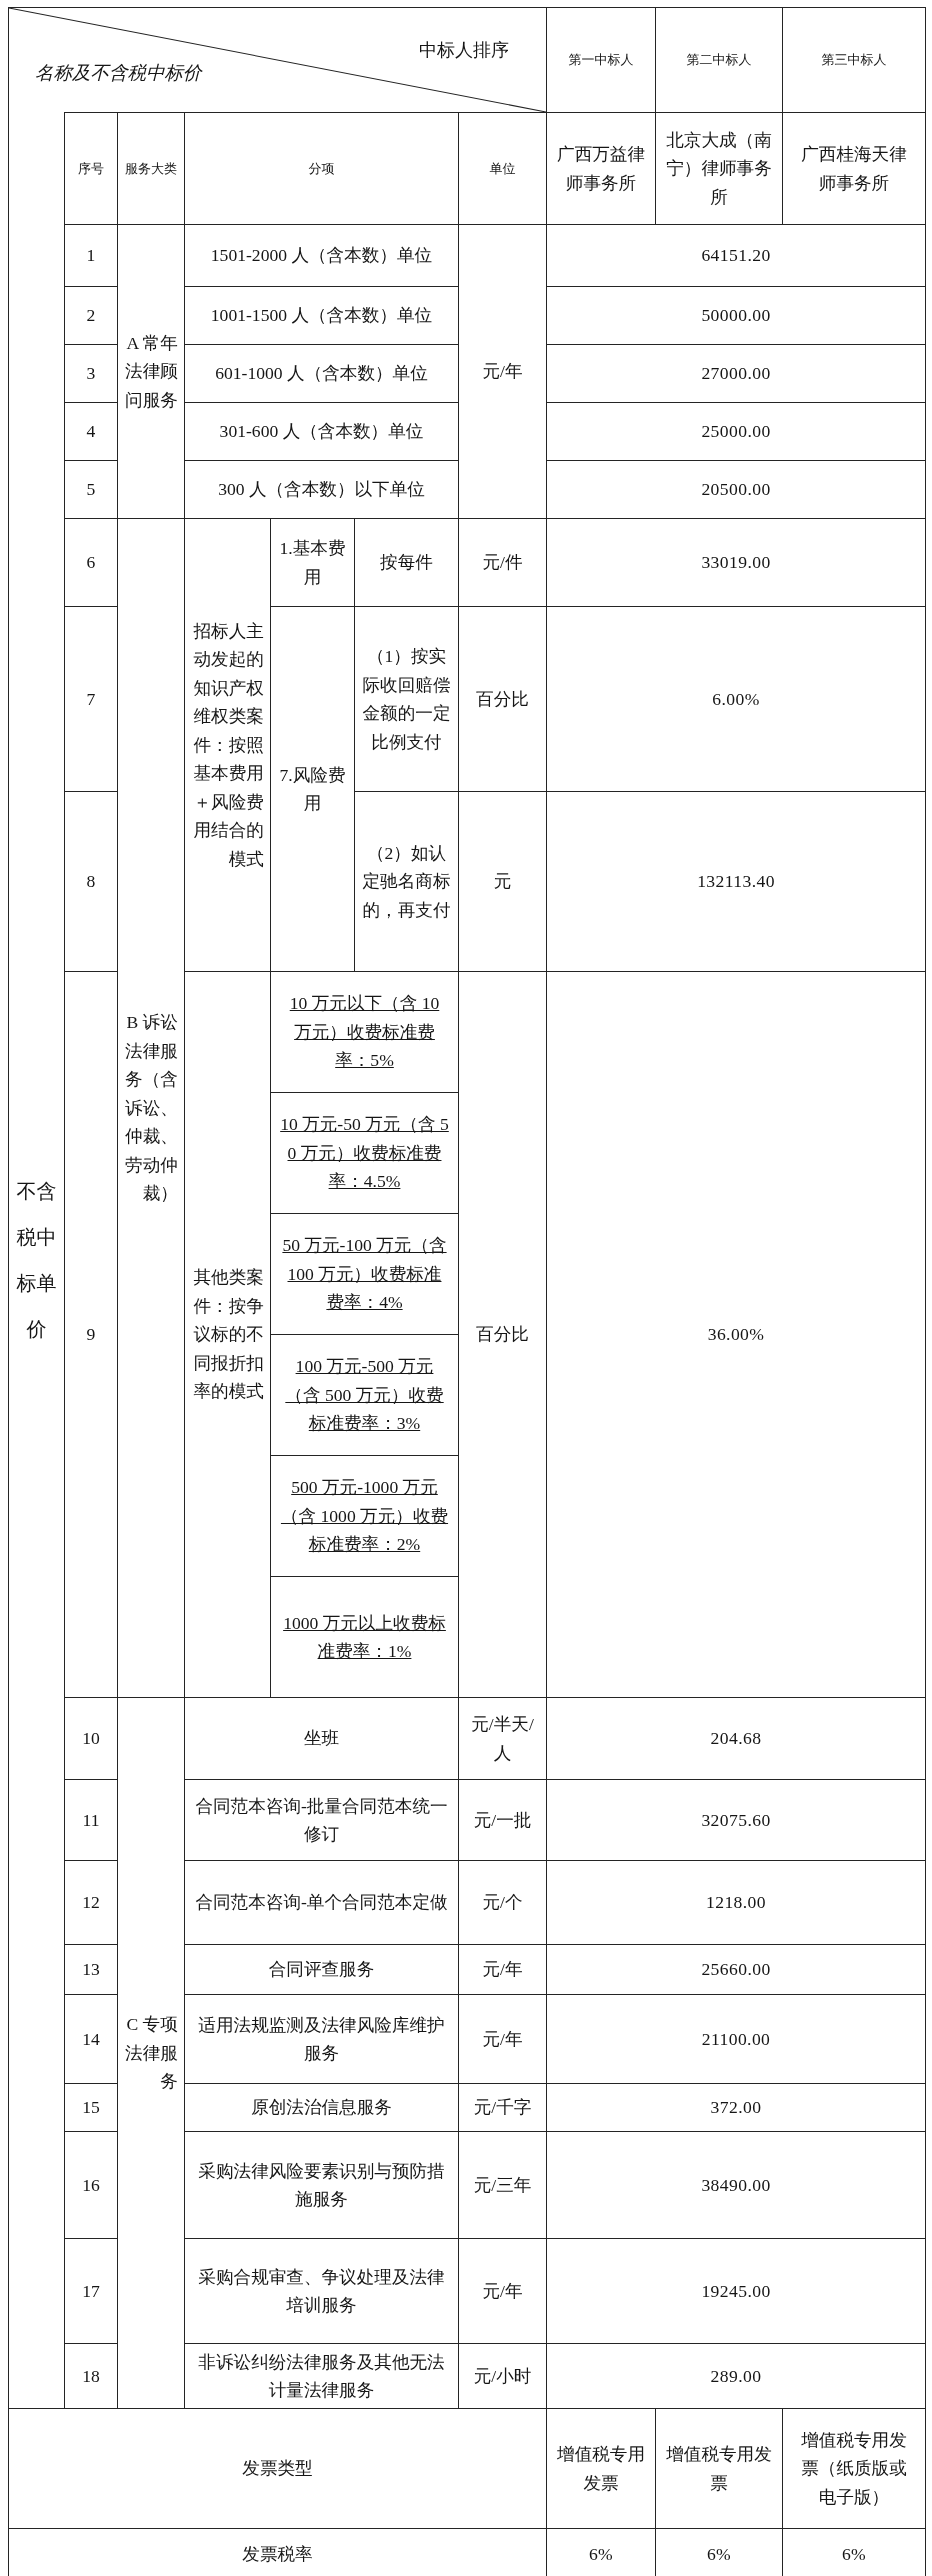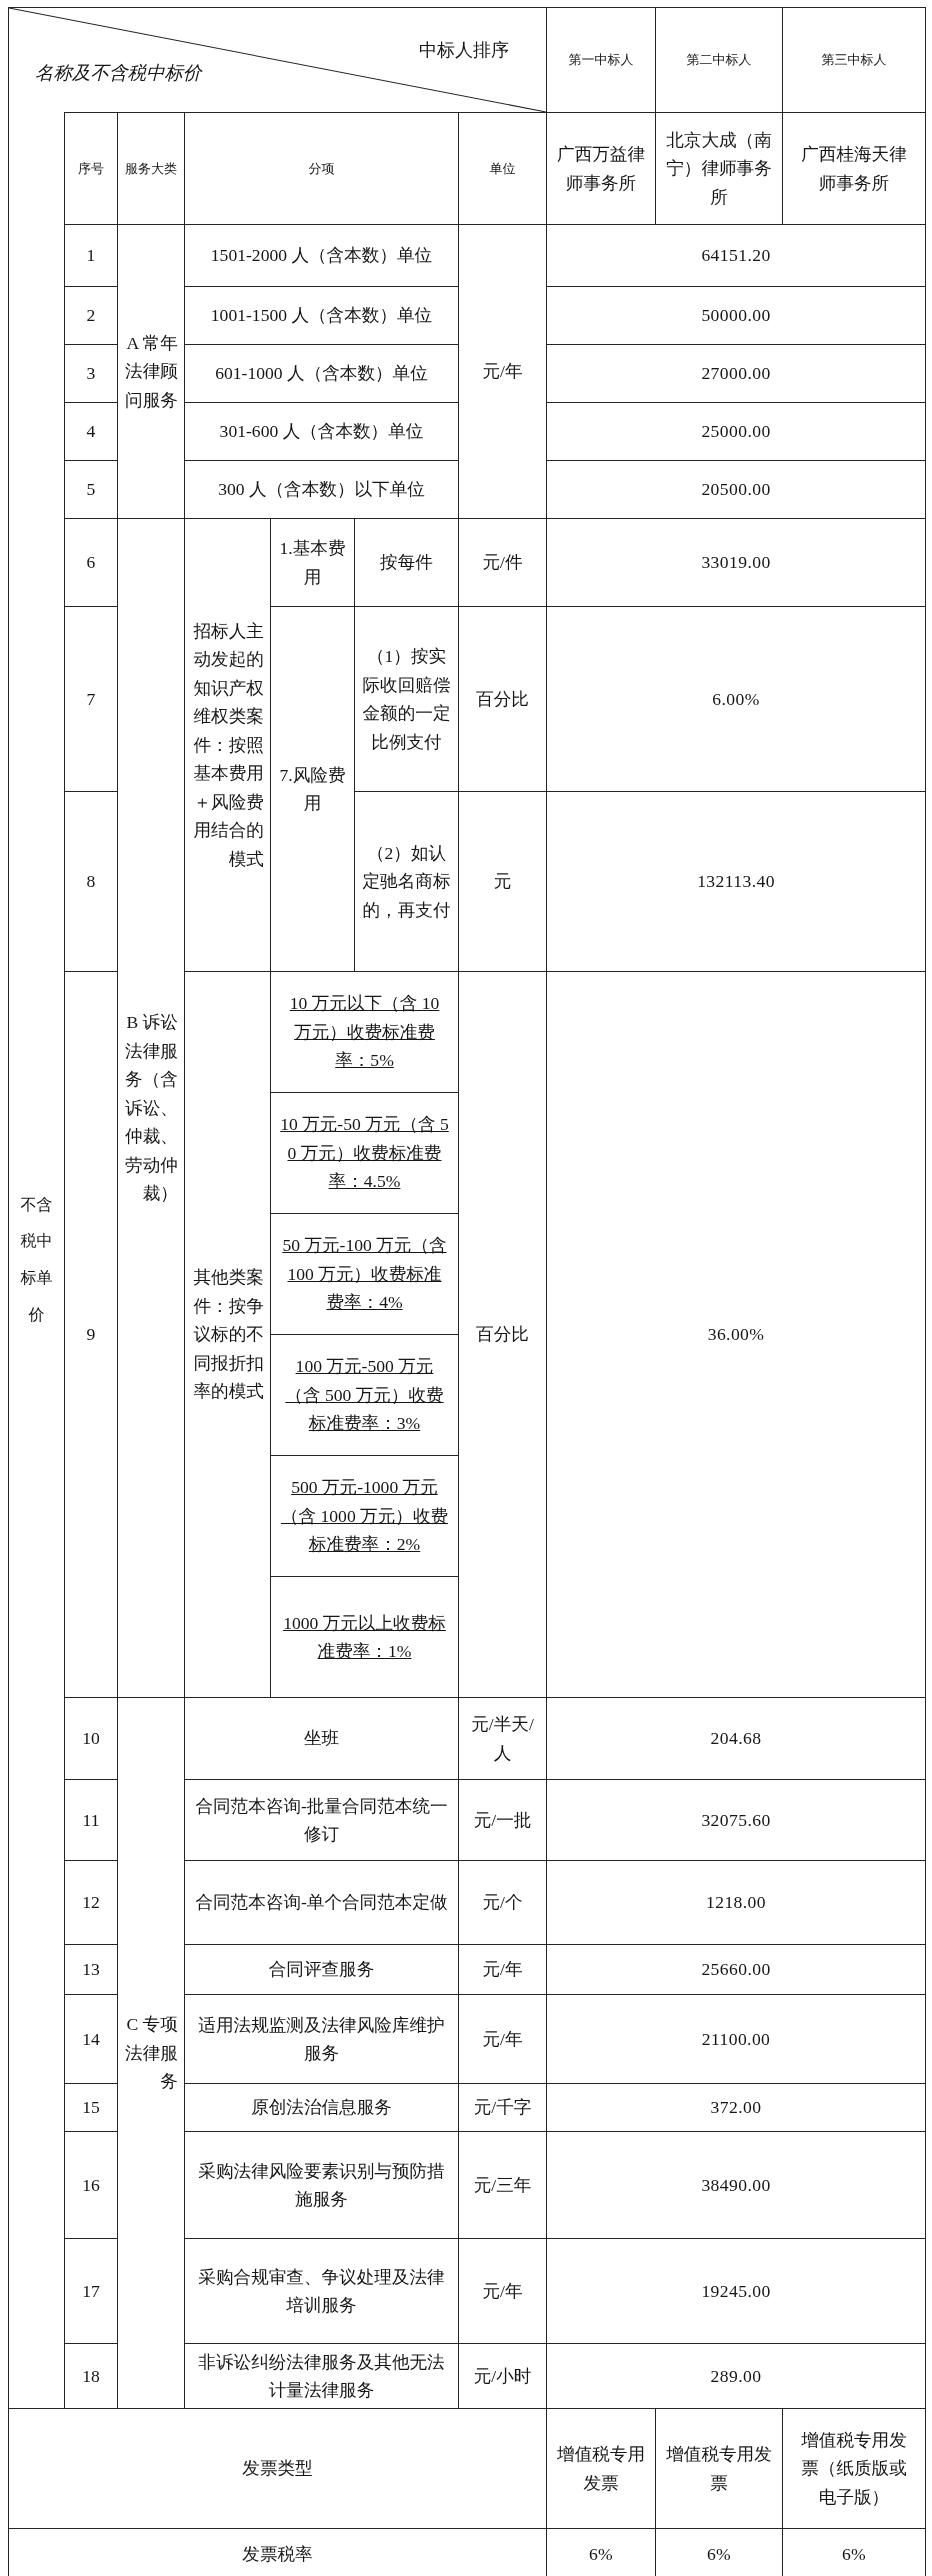--- a/index.html
+++ b/index.html
@@ -8,21 +8,21 @@
   table{border-collapse:collapse;table-layout:fixed;width:918px;
         margin:7px 0 0 8px;border:1.8px solid #242424;}
   td{border:0.9px solid #242424;box-sizing:border-box;text-align:center;
      vertical-align:middle;font-size:17.6px;line-height:1.62;
      padding:1.8px 5.3px;word-break:break-all;}
   tr.bb2 > td, td.bb2{border-bottom-width:1.8px;}
   .corner{position:relative;border-bottom:none;padding:0;}
   .corner svg{position:absolute;left:0;top:0;width:100%;height:100%;display:block;}
   .corner .bl{position:absolute;left:26px;bottom:23px;font-size:18.5px;white-space:nowrap;font-style:italic;}
   .corner .tr{position:absolute;right:37px;top:28px;font-size:18px;white-space:nowrap;}
-  .side-label{border-top:none;line-height:2.3;padding:1.8px 7px;font-size:16px;}
+  .side-label{border-top:none;line-height:2.3;padding:1.8px 7px;font-size:20px;}
   .hdr{font-size:13px;}
   .cat{padding:1.8px 6.2px;text-align:right;}
   .num{letter-spacing:0.4px;}
   .tier{padding:1.8px 8.8px;text-decoration:underline;}
   .bidder{padding:1.8px 9.7px;}
 </style>
 </head>
 <body>
 
 <table>

